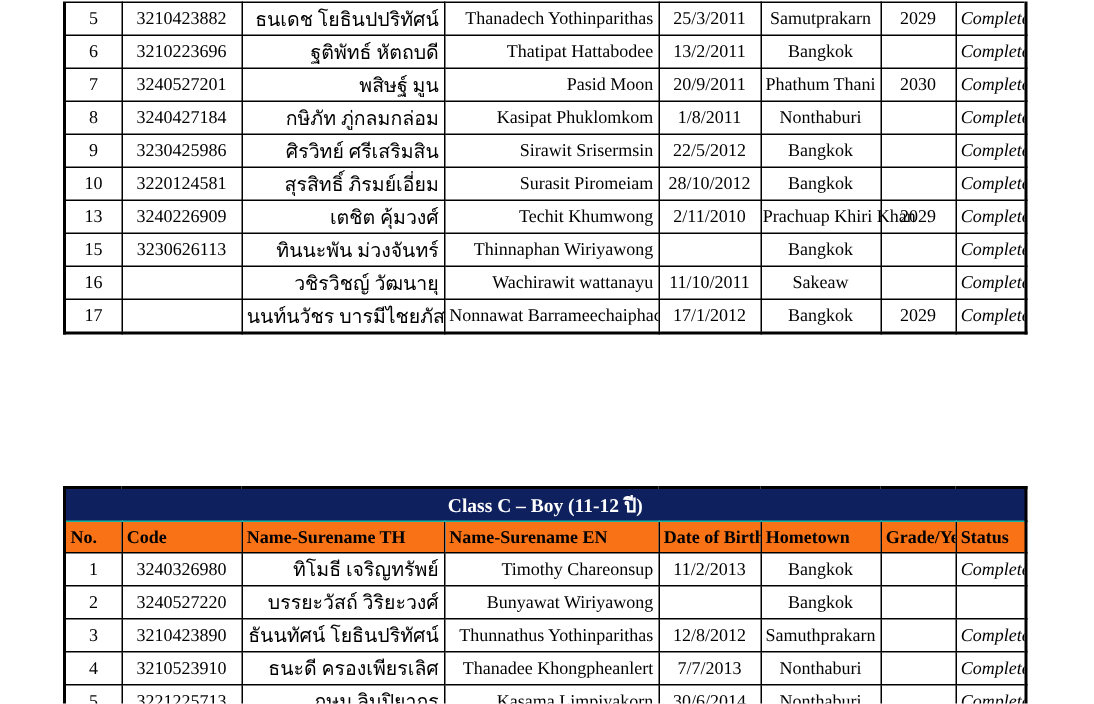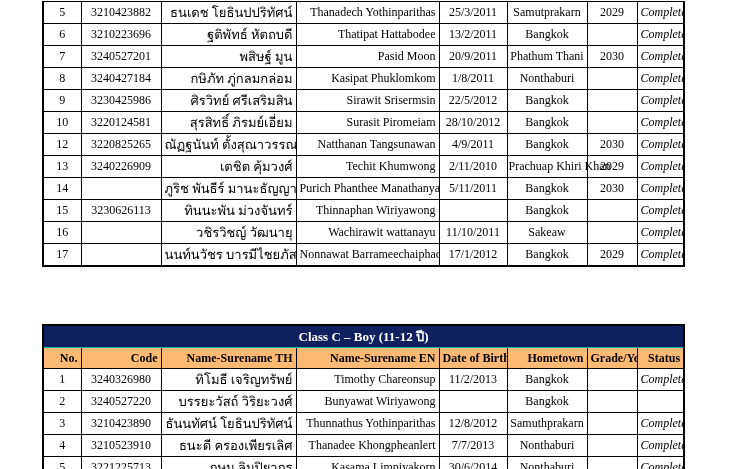--- a/index.html
+++ b/index.html
@@ -18,21 +18,21 @@
   col.c1{width:38px;}  col.c2{width:80px;}  col.c3{width:135px;} col.c4{width:143px;}
   col.c5{width:68px;}  col.c6{width:80px;}  col.c7{width:50px;}  col.c8{width:47px;}
   td.col-no, td.col-code, td.col-dob, td.col-hometown, td.col-grade_year{text-align:center;}
   td.col-name_th, td.col-name_en{text-align:right;}
   td.col-name_th{font-size:13px;}
   td.col-hometown{overflow:visible;padding:0 1px;}
   td.col-status{font-style:italic;text-align:center;}
   tr.band th{background:var(--band-bg,#0f205e);color:var(--band-fg,#ffffff);
              font-weight:bold;font-size:13px;text-align:center;height:18px;
              border:1px solid #14b8a6;}
-  tr.cols th{font-weight:bold;text-align:right;height:20px;background:#fdba74;}
+  tr.cols th{font-weight:bold;text-align:left;height:20px;background:#f97316;}
 </style>
 </head>
 <body>
 
 <div>
 
   <div class="tbl tbl1">
     <table>
       <colgroup>
         <col class="c1">
@@ -99,47 +99,27 @@
             <td class="col-no">10</td>
             <td class="col-code">3220124581</td>
             <td class="col-name_th">สุรสิทธิ์ ภิรมย์เอี่ยม</td>
             <td class="col-name_en">Surasit Piromeiam</td>
             <td class="col-dob">28/10/2012</td>
             <td class="col-hometown">Bangkok</td>
             <td class="col-grade_year"></td>
             <td class="col-status">Complete</td>
           </tr>
           <tr>
-            <td class="col-no">12</td>
-            <td class="col-code">3220825265</td>
-            <td class="col-name_th">ณัฏฐนันท์ ตั้งสุณาวรรณ</td>
-            <td class="col-name_en">Natthanan Tangsunawan</td>
-            <td class="col-dob">4/9/2011</td>
-            <td class="col-hometown">Bangkok</td>
-            <td class="col-grade_year">2030</td>
-            <td class="col-status">Complete</td>
-          </tr>
-          <tr>
             <td class="col-no">13</td>
             <td class="col-code">3240226909</td>
             <td class="col-name_th">เตชิต คุ้มวงศ์</td>
             <td class="col-name_en">Techit Khumwong</td>
             <td class="col-dob">2/11/2010</td>
             <td class="col-hometown">Prachuap Khiri Khan</td>
             <td class="col-grade_year">2029</td>
-            <td class="col-status">Complete</td>
-          </tr>
-          <tr>
-            <td class="col-no">14</td>
-            <td class="col-code"></td>
-            <td class="col-name_th">ภูริช พันธีร์ มานะธัญญา</td>
-            <td class="col-name_en">Purich Phanthee Manathanya</td>
-            <td class="col-dob">5/11/2011</td>
-            <td class="col-hometown">Bangkok</td>
-            <td class="col-grade_year">2030</td>
             <td class="col-status">Complete</td>
           </tr>
           <tr>
             <td class="col-no">15</td>
             <td class="col-code">3230626113</td>
             <td class="col-name_th">ทินนะพัน ม่วงจันทร์</td>
             <td class="col-name_en">Thinnaphan Wiriyawong</td>
             <td class="col-dob"></td>
             <td class="col-hometown">Bangkok</td>
             <td class="col-grade_year"></td>

